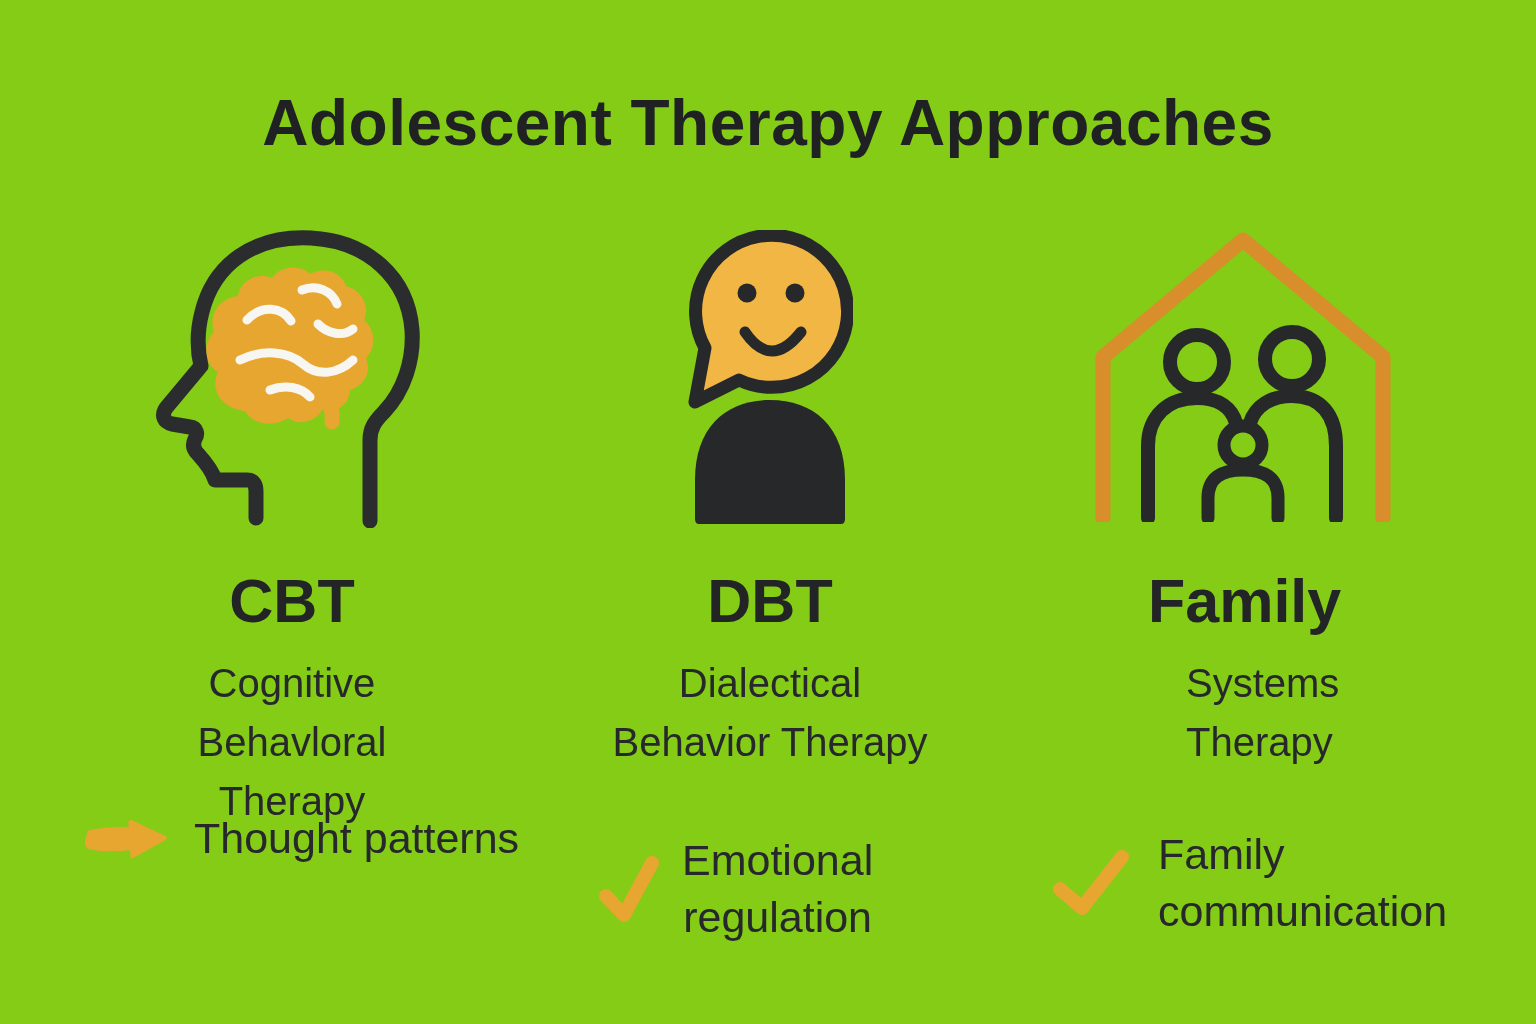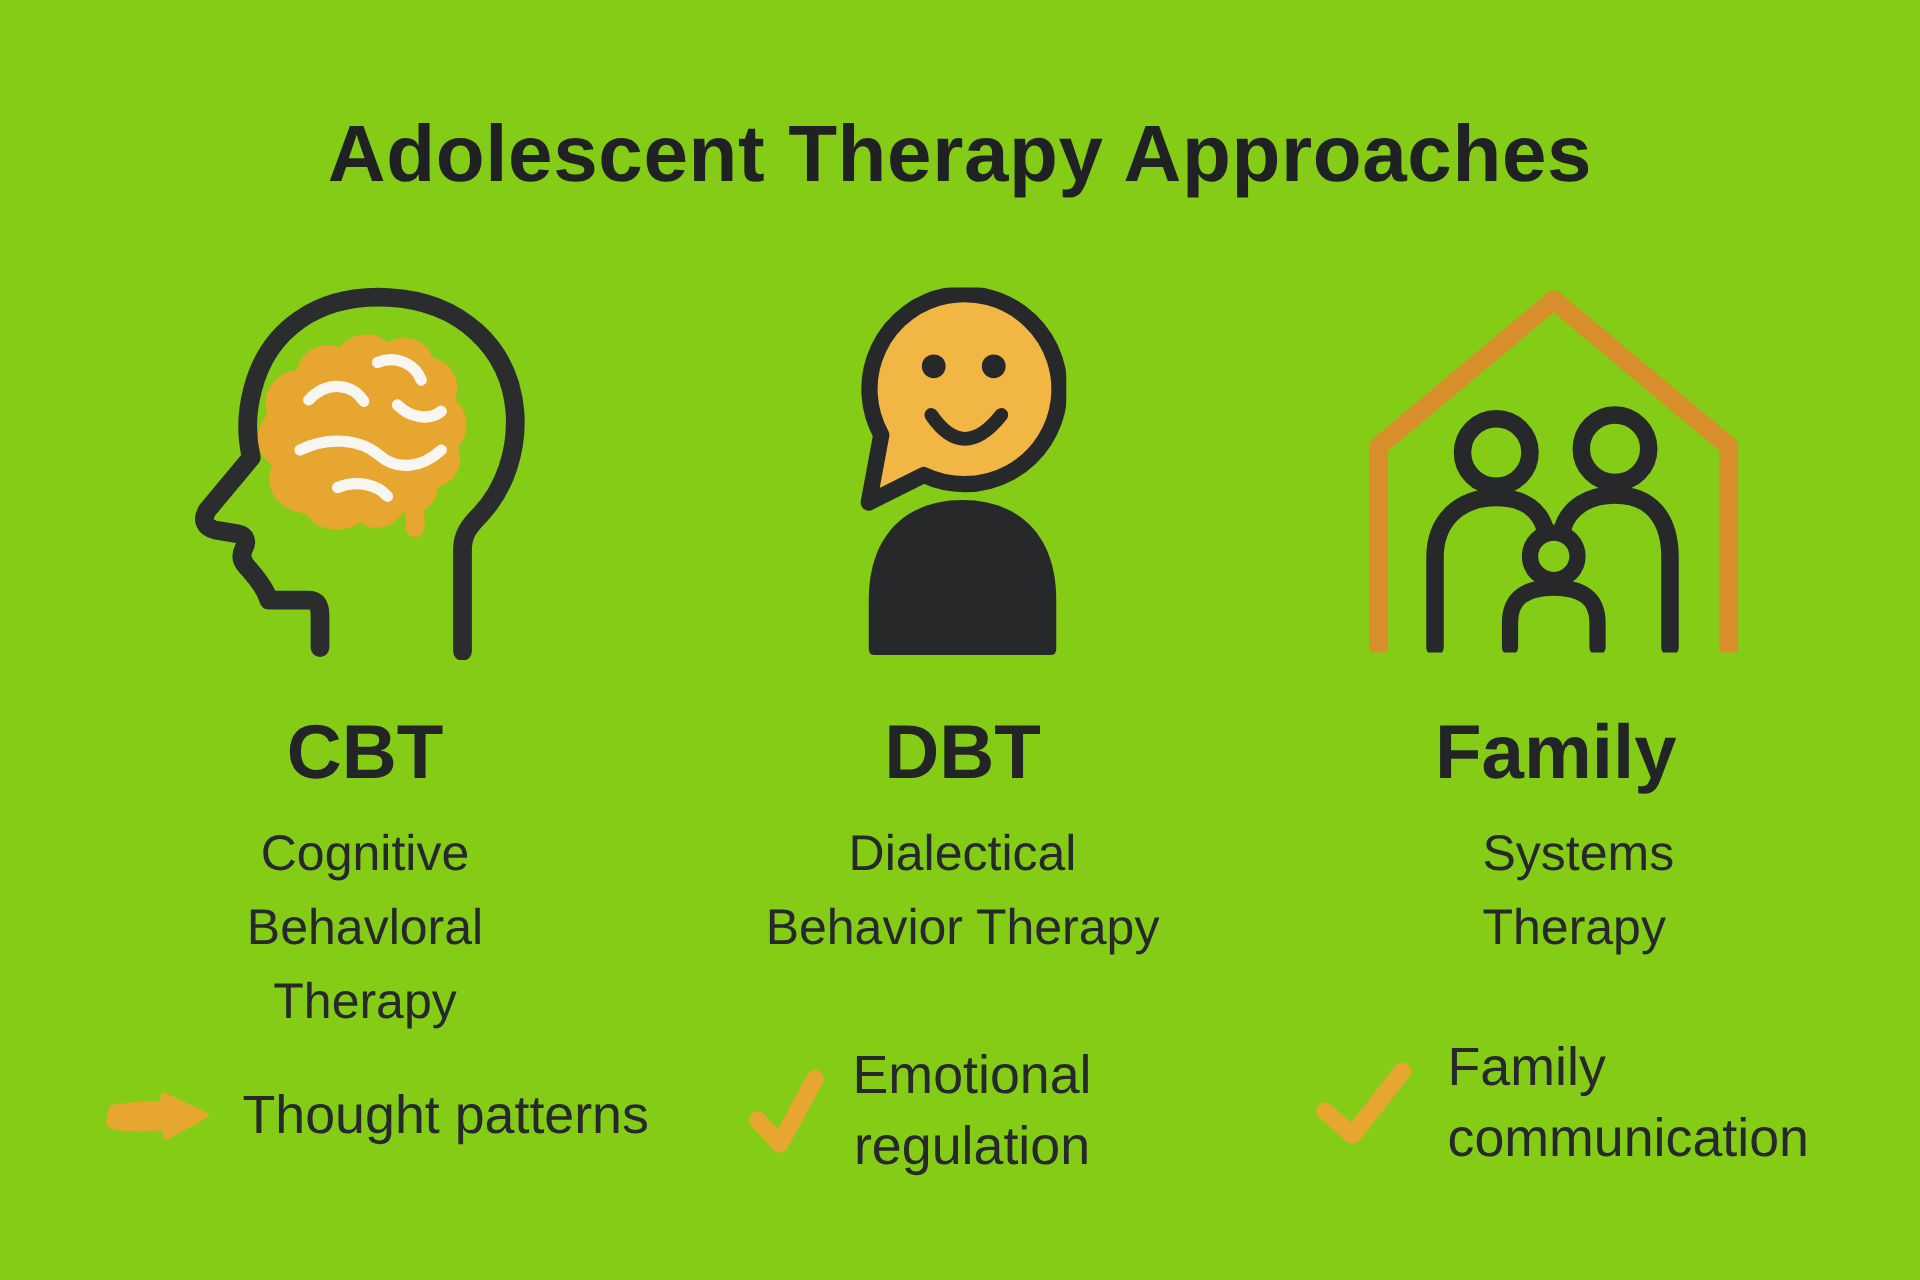--- a/index.html
+++ b/index.html
@@ -13,21 +13,21 @@
   .icon-family{left:1093px; top:230px; width:300px; height:292px;}
   .heading{position:absolute; top:564px; font-size:61px; font-weight:700; color:#222426; line-height:74px;}
   .heading-cbt{left:82px; width:420px; text-align:center;}
   .heading-dbt{left:560px; width:420px; text-align:center;}
   .heading-family{left:1148px; width:320px; text-align:left;}
   .subtitle{position:absolute; top:654px; font-size:40px; font-weight:400; color:#26282B; line-height:59px;}
   .subtitle-cbt{left:82px; width:420px; text-align:center;}
   .subtitle-dbt{left:560px; width:420px; text-align:center;}
   .subtitle-family{left:1148px; width:320px; text-align:left;margin-left:38px;}
   .feature{position:absolute; display:flex; align-items:center;}
-  .feature-cbt{left:84px; top:864px; gap:24px;}
+  .feature-cbt{left:84px; top:810px; gap:24px;}
   .feature-dbt{left:598px; top:832px; gap:22px;text-align:center;}
   .feature-family{left:1052px; top:826px; gap:28px;}
   .feature-label{font-size:43px; font-weight:400; color:#26282B; line-height:57px; white-space:pre-line;}
   .feature-icon{flex:0 0 auto;}
   svg{display:block;}
 </style>
 </head>
 <body>
 
 <div class="canvas">

